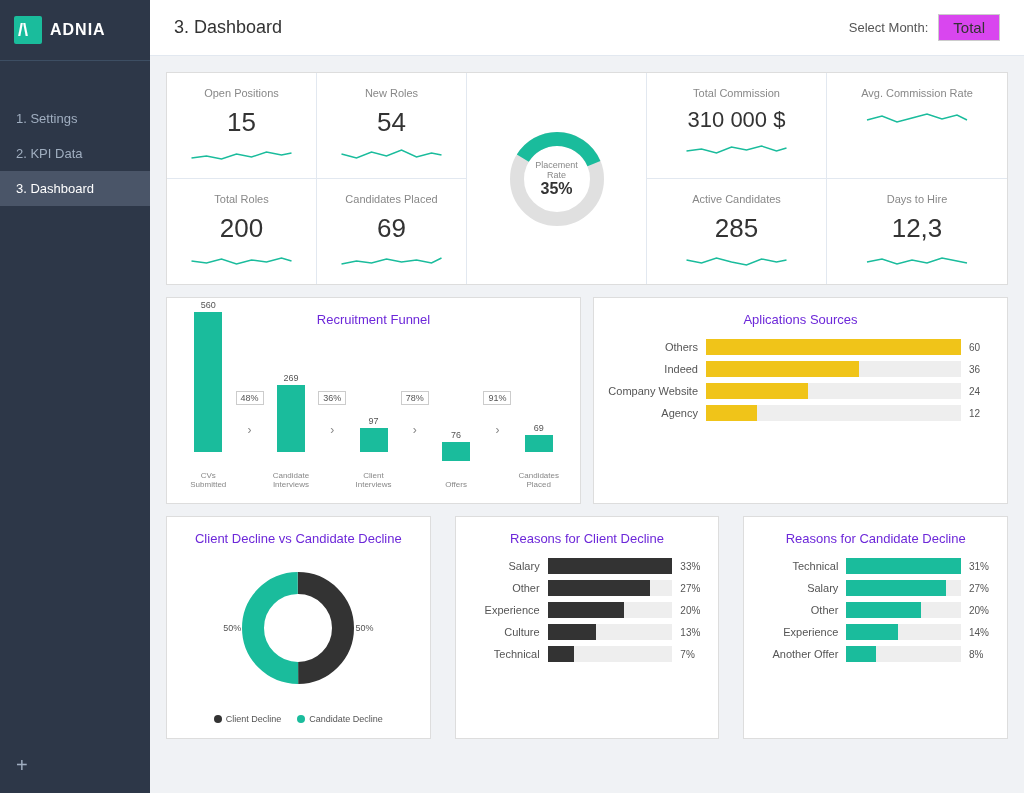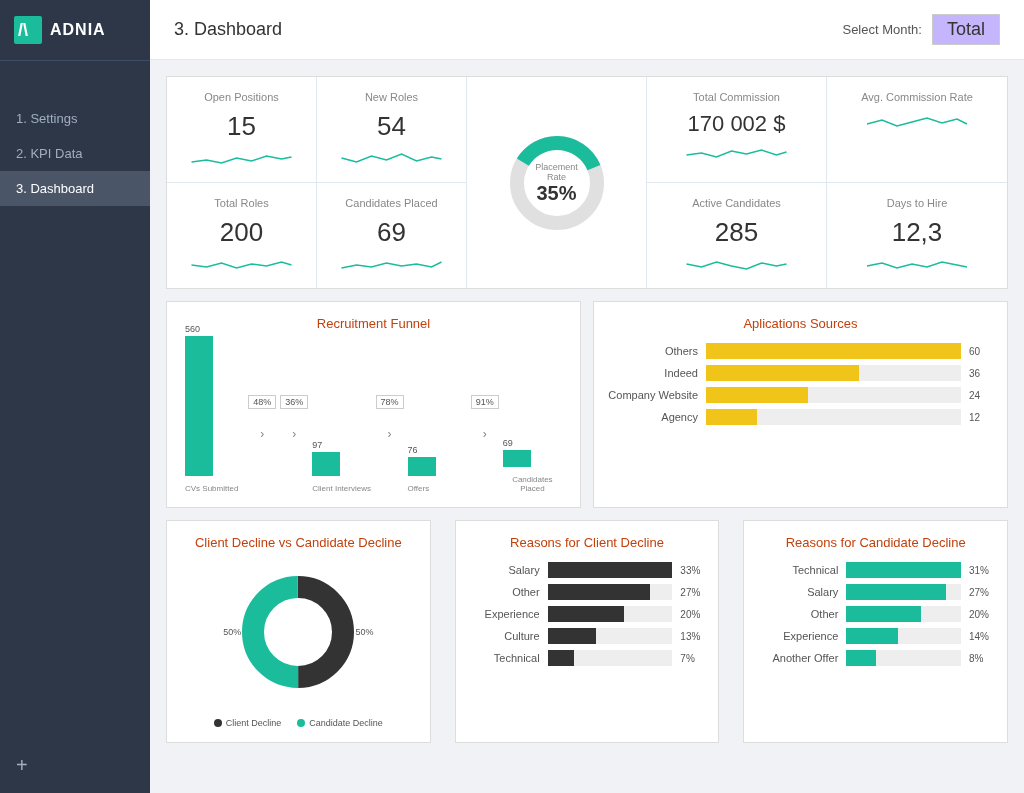--- a/index.html
+++ b/index.html
@@ -73,22 +73,22 @@
       color: #333;
     }
     .select-month-label {
       font-size: 13px;
       color: #555;
       margin-left: auto;
     }
     .select-month-btn {
       border: 1px solid #ccc;
       padding: 4px 14px;
-      font-size: 18px;
-      background: #c4b5fd;
+      font-size: 15px;
+      background: #d946ef;
       cursor: pointer;
       color: #333;
     }
 
     .content {
       flex: 1;
       overflow-y: auto;
       padding: 16px;
       background: #f0f2f5;
     }
@@ -118,40 +118,40 @@
       left: 50%;
       transform: translate(-50%, -50%);
       text-align: center;
     }
     .donut-label-title {
       font-size: 9px;
       color: #888;
       display: block;
     }
     .donut-label-value {
-      font-size: 20px;
+      font-size: 16px;
       font-weight: 600;
       color: #333;
     }
 
     
     .charts-row {
       display: grid;
       grid-template-columns: 1fr 1fr;
       gap: 12px;
       margin-bottom: 12px;
     }
     .chart-card {
       background: #fff;
       border: 1px solid #ddd;
       padding: 14px;
     }
     .chart-title {
       font-size: 13px;
-      color: #c2410c;
+      color: #6d28d9;
       text-align: center;
       margin-bottom: 12px;
     }
 
     
     .bottom-row {
       display: grid;
       grid-template-columns: 1fr 1fr 1fr;
       gap: 24px;
     }
@@ -193,36 +193,36 @@
       color: #555;
       width: 24px;
       flex-shrink: 0;
     }
 
     
     svg.sparkline { width: 100%; height: 20px; }
     .vbar-group {
       display: flex;
       flex-direction: column;
-      align-items: flex-start;
+      align-items: center;
       flex: 1;
     }
     .vbar-value-label {
       font-size: 9px;
       color: #555;
       margin-bottom: 2px;
     }
     .vbar-bar {
       width: 28px;
       background: #1abc9c;
     }
     .vbar-x-label {
       font-size: 8px;
       color: #888;
-      margin-top: 8px;
+      margin-top: 19px;
       text-align: center;
     }
     .vbar-arrow {
       font-size: 9px;
       color: #888;
       align-self: center;
       display: flex;
       flex-direction: column;
       align-items: center;
       gap: 18px;
@@ -318,21 +318,21 @@
           </svg>
           <div class="donut-label">
             <span class="donut-label-title">Placement Rate</span>
             <span class="donut-label-value">35%</span>
           </div>
         </div>
       </div>
 
       <div style="padding:14px 12px 10px;border-right:1px solid #e2e8f0;border-bottom:1px solid #e2e8f0;">
         <div class="kpi-label">Total Commission</div>
-        <div class="kpi-value" style="font-size:22px;">170 002 $</div>
+        <div class="kpi-value" style="font-size:22px;">310 000 $</div>
         <svg class="sparkline" viewBox="0 0 100 20">
           <polyline points="0,12 15,10 30,14 45,8 60,11 75,7 90,12 100,9" fill="none" stroke="#1abc9c" stroke-width="1.5"></polyline>
         </svg>
       </div>
 
       <div style="padding:14px 12px 10px;border-bottom:1px solid #e2e8f0;">
         <div class="kpi-label">Avg. Commission Rate</div>
         <svg class="sparkline" viewBox="0 0 100 20">
           <polyline points="0,13 15,9 30,15 45,11 60,7 75,12 90,8 100,13" fill="none" stroke="#1abc9c" stroke-width="1.5"></polyline>
         </svg>
@@ -382,20 +382,25 @@
             <span class="vbar-value-label">560</span>
             <div class="vbar-bar" style="height:140px;"></div>
             <span class="vbar-x-label">CVs Submitted</span>
           </div>
 
           <div class="vbar-arrow">
             <span class="arrow-badge">48%</span>
             <span style="font-size:12px;">›</span>
           </div>
 
+          <div class="vbar-group">
+            <span class="vbar-value-label">269</span>
+            <div class="vbar-bar" style="height:67px;"></div>
+            <span class="vbar-x-label">Candidate Interviews</span>
+          </div>
 
           <div class="vbar-arrow">
             <span class="arrow-badge">36%</span>
             <span style="font-size:12px;">›</span>
           </div>
 
           <div class="vbar-group">
             <span class="vbar-value-label">97</span>
             <div class="vbar-bar" style="height:24px;"></div>
             <span class="vbar-x-label">Client Interviews</span>

